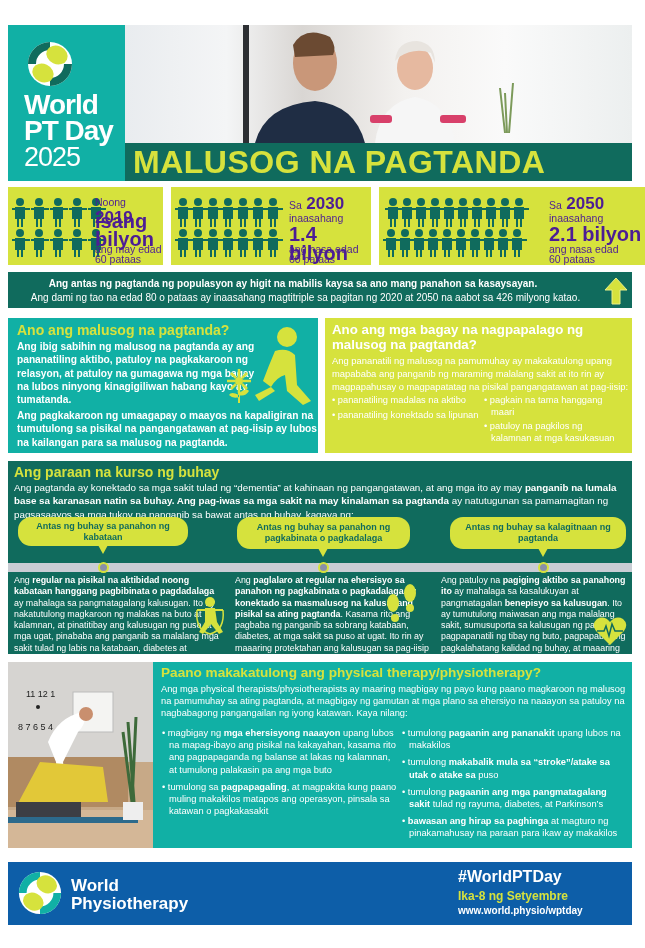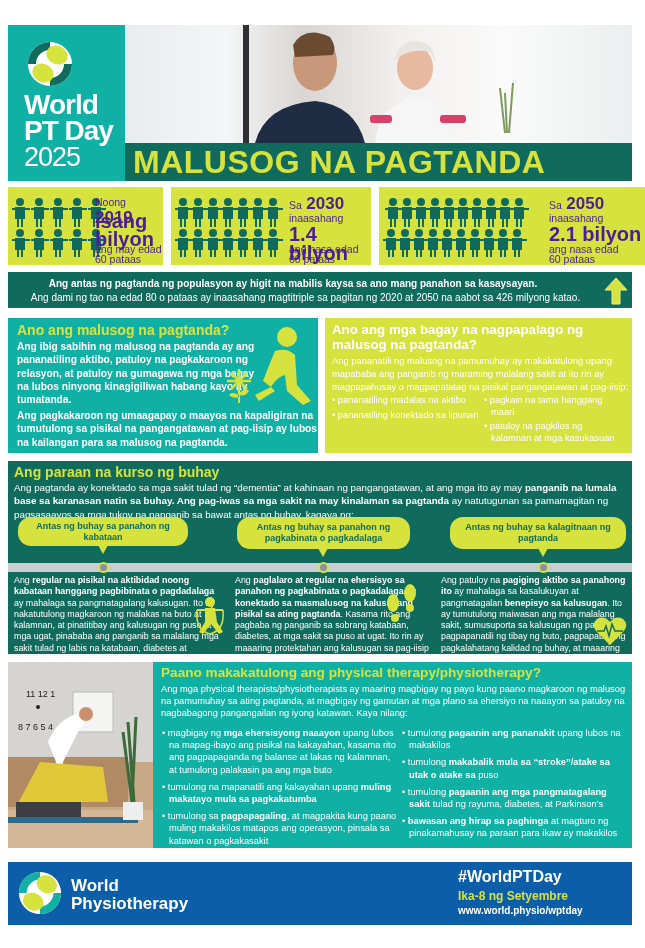--- a/index.html
+++ b/index.html
@@ -312,21 +312,20 @@
     <rect x="0" y="155" width="130" height="6" fill="#2c6a8c"></rect>
     <path d="M120 60 L126 140 M128 55 L124 140 M115 70 L124 140" stroke="#3d6a3a" stroke-width="3"></path>
     <rect x="115" y="140" width="20" height="18" fill="#eee"></rect>
   </svg>
 </div>
 <div class="abs pt-box"></div>
 <div class="abs pt-title">Paano makakatulong ang physical therapy/physiotherapy?</div>
 <div class="abs pt-p">Ang mga physical therapists/physiotherapists ay maaring magbigay ng payo kung paano magkaroon ng malusog na pamumuhay sa ating pagtanda, at magbigay ng gamutan at mga plano sa ehersiyo na naaayon sa patuloy na nagbabagong pangangailan ng iyong katawan. Kaya nilang:</div>
 <ul class="abs pt-list pt-l1">
   <li><span>• magbigay ng </span><b>mga ehersisyong naaayon</b><span> upang lubos na mapag-ibayo ang pisikal na kakayahan, kasama rito ang pagpapaganda ng balanse at lakas ng kalamnan, at tumulong palakasin pa ang mga buto</span></li>
-  <li><span>• tumulong na mapanatili ang kakayahan upang </span><b>muling makatayo mula sa pagkakatumba</b><span></span></li>
   <li><span>• tumulong sa </span><b>pagpapagaling</b><span>, at magpakita kung paano muling makakilos matapos ang operasyon, pinsala sa katawan o pagkakasakit</span></li>
 </ul>
 <ul class="abs pt-list pt-l2">
   <li><span>• tumulong </span><b>pagaanin ang pananakit</b><span> upang lubos na makakilos</span></li>
   <li><span>• tumulong </span><b>makabalik mula sa “stroke”/atake sa utak o atake sa</b><span> puso</span></li>
   <li><span>• tumulong </span><b>pagaanin ang mga pangmatagalang sakit</b><span> tulad ng rayuma, diabetes, at Parkinson’s</span></li>
   <li><span>• </span><b>bawasan ang hirap sa paghinga</b><span> at magturo ng pinakamahusay na paraan para ikaw ay makakilos</span></li>
 </ul>
 
 <div class="abs footer"></div>

